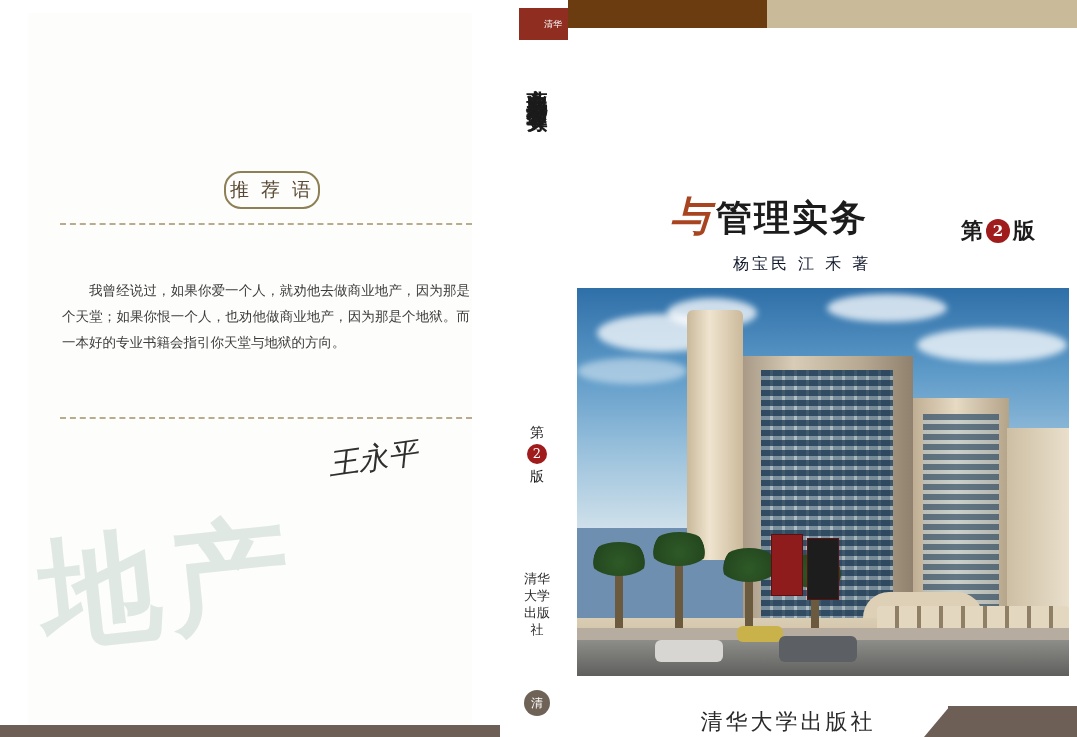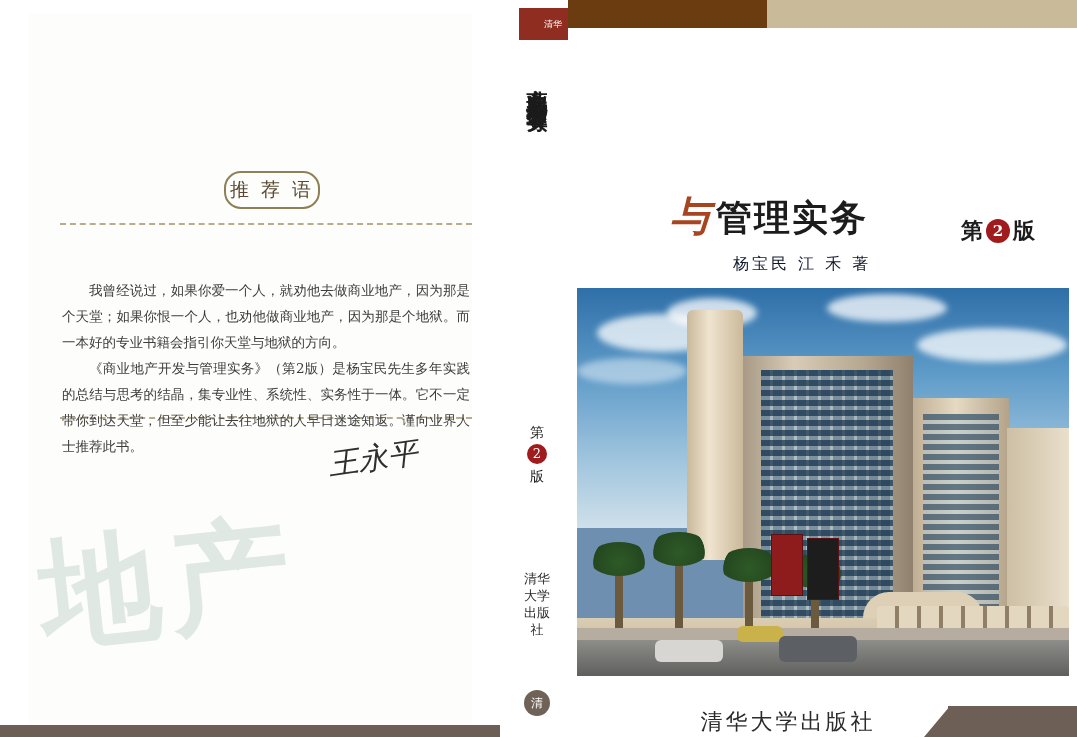--- a/index.html
+++ b/index.html
@@ -273,21 +273,20 @@
 
     <div class="recommend-badge">
       <span>推 荐 语</span>
     </div>
 
     <div class="dash-line dash-top"></div>
     <div class="dash-line dash-bottom"></div>
 
     <div class="back-text">
       <p>我曾经说过，如果你爱一个人，就劝他去做商业地产，因为那是个天堂；如果你恨一个人，也劝他做商业地产，因为那是个地狱。而一本好的专业书籍会指引你天堂与地狱的方向。</p>
-      <p>《商业地产开发与管理实务》（第2版）是杨宝民先生多年实践的总结与思考的结晶，集专业性、系统性、实务性于一体。它不一定带你到达天堂，但至少能让去往地狱的人早日迷途知返。谨向业界人士推荐此书。</p>
     </div>
 
     <div class="signature">王永平</div>
     <div class="watermark">地产</div>
 
     <div class="back-bottom-band"></div>
   </div>
 
   <div class="spine"></div>
   <div class="spine-logo">清华</div>

